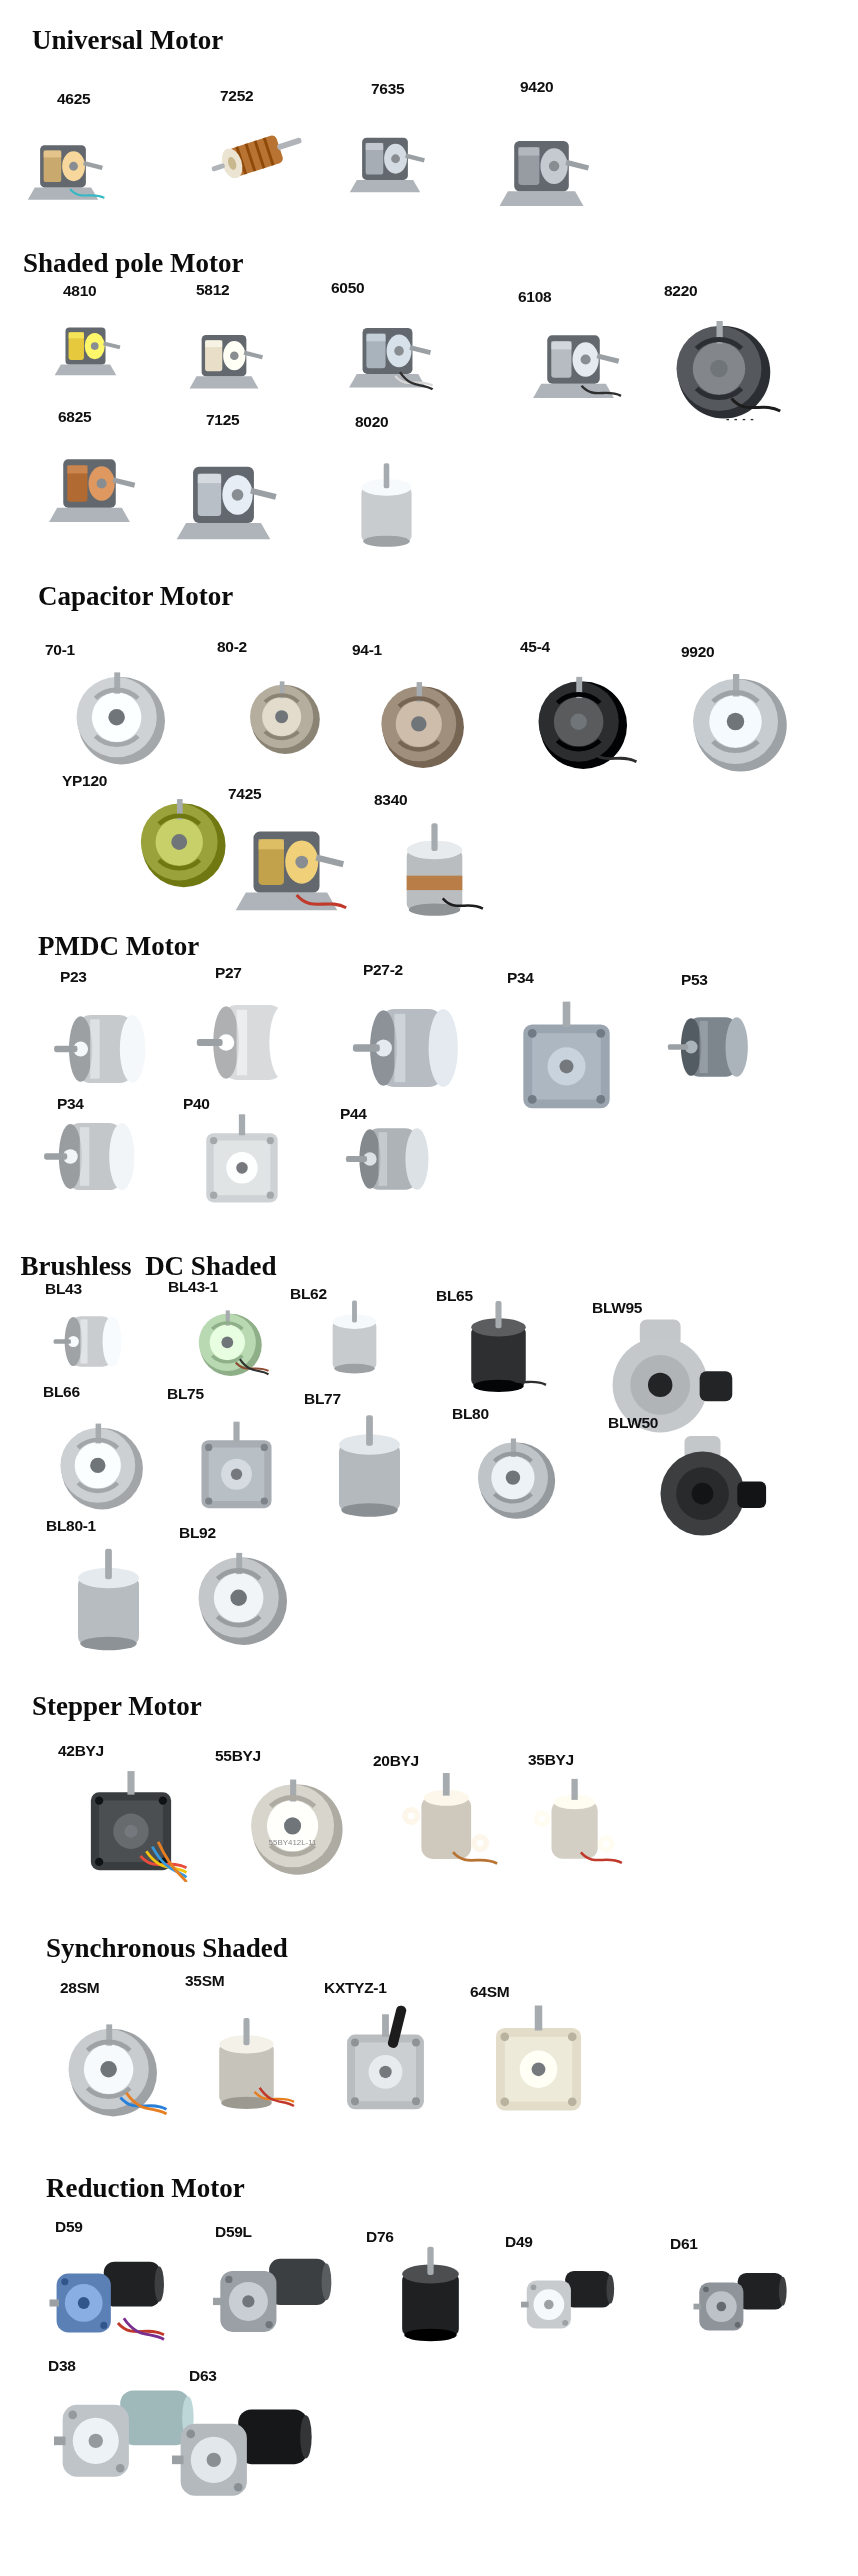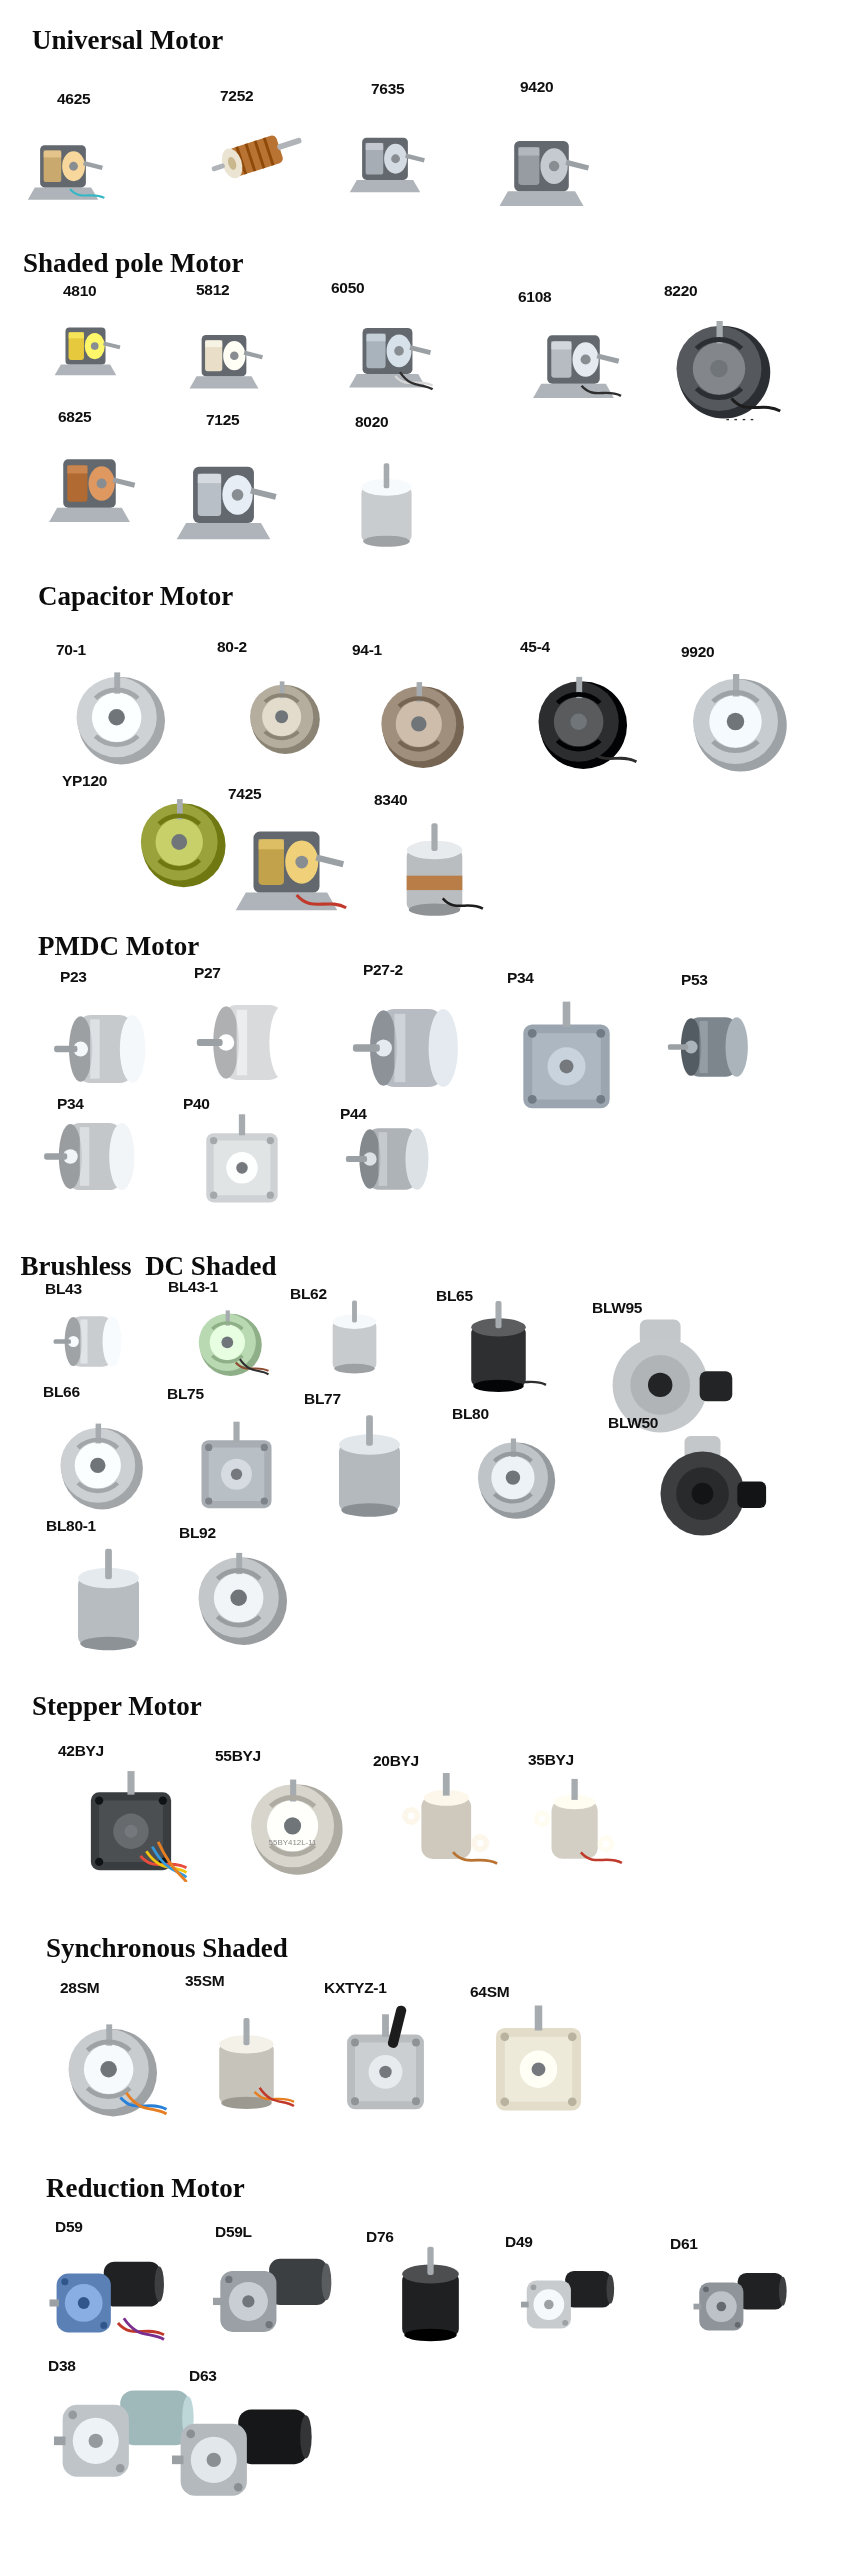--- a/index.html
+++ b/index.html
@@ -217,21 +217,21 @@
            <rect x="47" y="5" width="6" height="27" rx="2" fill="#a6abaf"></rect>
           </svg>
         </div>
   </figure>
 </section>
 
   <section class="sec">
     <h2 class="sec-title" style="left: 26px; top: 570px;">Capacitor Motor</h2>
 
   <figure class="item">
-    <figcaption class="lbl" style="left: 56px; top: 642px; text-align: right;">70-1</figcaption>
+    <figcaption class="lbl" style="left: 45px; top: 642px; text-align: right;">70-1</figcaption>
     <div class="photo" style="left: 60px; top: 649px; width: 118px; height: 127px;">
           <svg viewBox="0 0 100 100" width="100%" height="100%" preserveAspectRatio="xMidYMid meet" role="img">
             <circle cx="52" cy="57" r="37" fill="rgb(164,168,171)"></circle>
            <circle cx="48" cy="54" r="34" fill="#ced2d5"></circle>
            <circle cx="48" cy="54" r="21" fill="rgb(252,255,255)"></circle>
            <circle cx="48" cy="54" r="7" fill="#70757a"></circle>
            <rect x="46" y="16" width="5" height="18" fill="#a6abaf"></rect>
            <path d="M30 38 A26 26 0 0 1 66 38" stroke="rgb(164,168,171)" stroke-width="4" fill="none"></path>
            <path d="M30 70 A26 26 0 0 0 66 70" stroke="rgb(164,168,171)" stroke-width="4" fill="none"></path>
           </svg>
@@ -356,21 +356,21 @@
            <ellipse cx="76" cy="50" rx="12" ry="32" fill="rgb(244,248,251)"></ellipse>
            <ellipse cx="27" cy="50" rx="11" ry="31" fill="rgb(156,160,163)"></ellipse>
            <circle cx="27" cy="50" r="7" fill="rgb(244,248,251)"></circle>
            <rect x="2" y="47" width="22" height="6" rx="2" fill="#9aa0a4"></rect>
            <rect x="36" y="22" width="9" height="56" fill="rgb(244,248,251)" opacity=".5"></rect>
           </svg>
         </div>
   </figure>
 
   <figure class="item">
-    <figcaption class="lbl" style="left: 194px; top: 965px;">P27</figcaption>
+    <figcaption class="lbl" style="left: 215px; top: 965px;">P27</figcaption>
     <div class="photo" style="left: 194px; top: 984px; width: 118px; height: 117px;">
           <svg viewBox="0 0 100 100" width="100%" height="100%" preserveAspectRatio="xMidYMid meet" role="img">
             <rect x="24" y="18" width="52" height="64" rx="12" fill="#d8dadc"></rect>
            <ellipse cx="76" cy="50" rx="12" ry="32" fill="rgb(255,255,255)"></ellipse>
            <ellipse cx="27" cy="50" rx="11" ry="31" fill="rgb(174,176,178)"></ellipse>
            <circle cx="27" cy="50" r="7" fill="rgb(255,255,255)"></circle>
            <rect x="2" y="47" width="22" height="6" rx="2" fill="#9aa0a4"></rect>
            <rect x="36" y="22" width="9" height="56" fill="rgb(255,255,255)" opacity=".5"></rect>
           </svg>
         </div>

